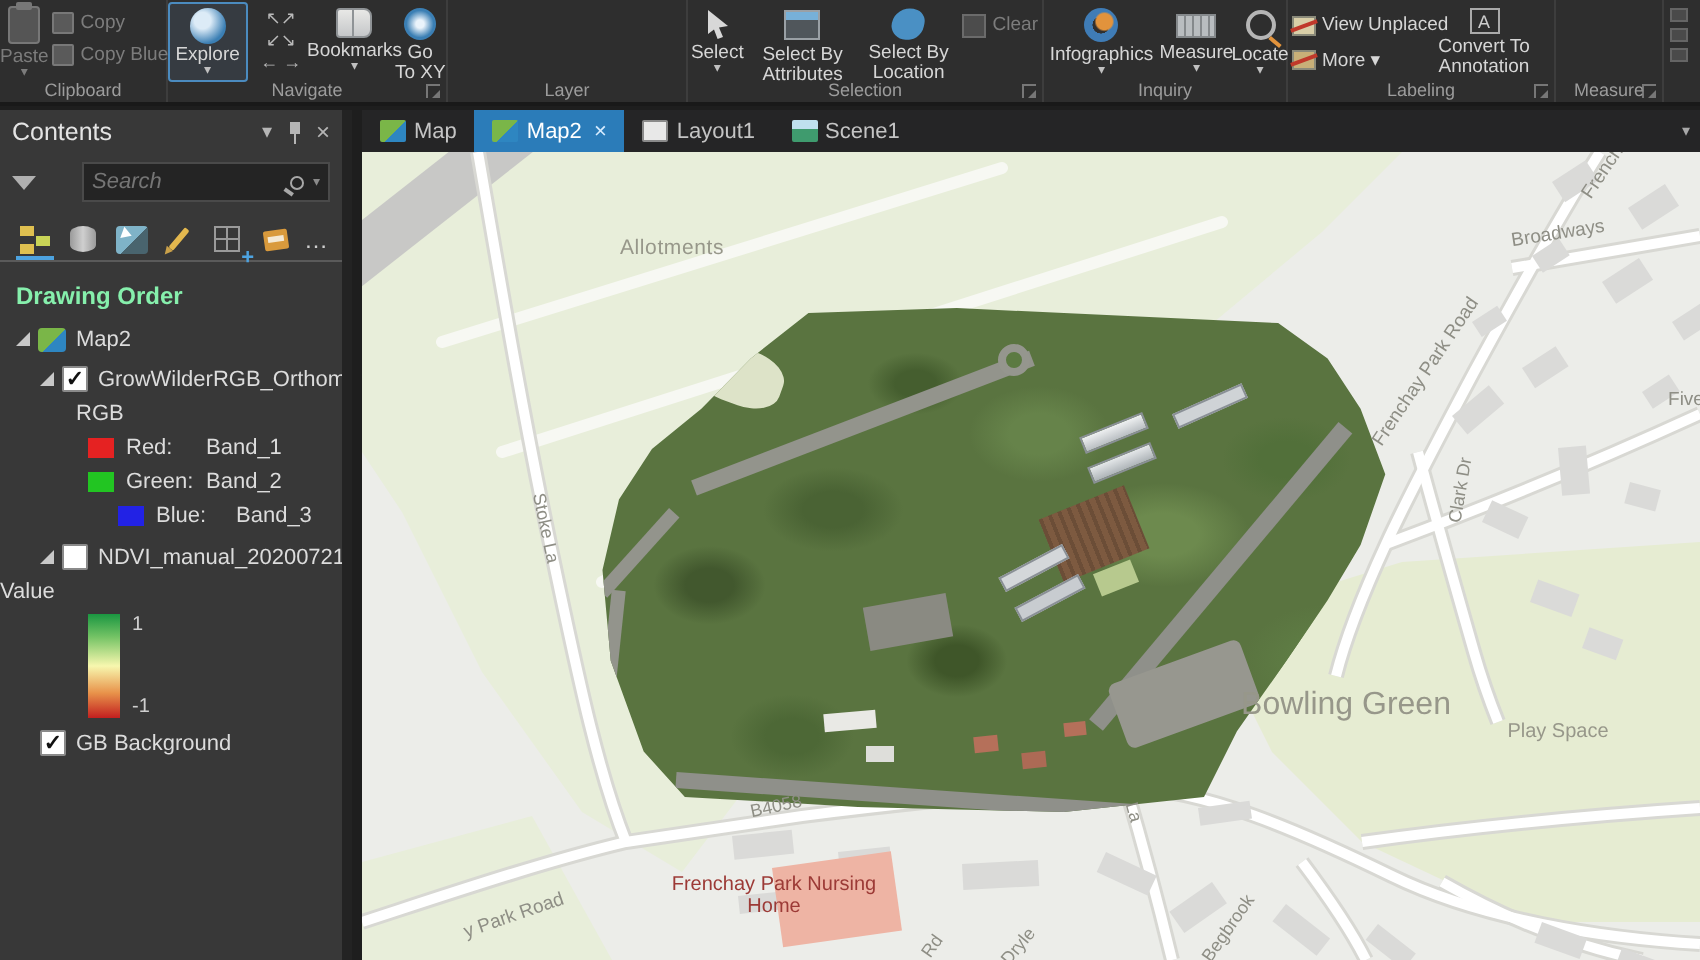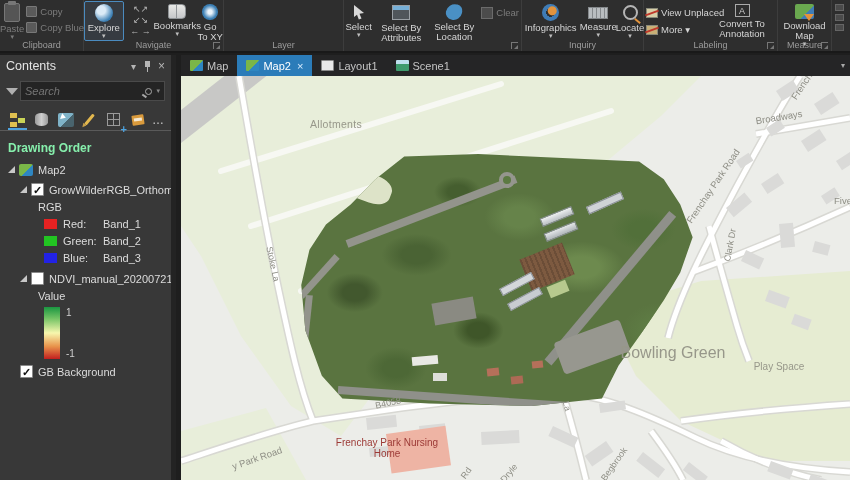--- a/index.html
+++ b/index.html
@@ -71,21 +71,21 @@
 
   
   #contents { position:absolute; left:0; top:55px; width:176px; height:425px;
               background:#383838; border-right:5px solid #232323; color:#dcdcdc; }
   .ptitle { display:flex; align-items:center; height:22px; padding:0 6px; }
   .ptitle .t { flex:1; font-size:12.5px; color:#e4e4e4; }
   .ptitle .pbtn { color:#b5b5b5; font-size:10px; margin-left:7px; cursor:pointer; }
   .pin { width:7px; height:11px; position:relative; margin-left:8px; cursor:pointer; }
   .pin:before { content:""; position:absolute; left:1px; top:0; width:5px; height:6px; background:#b5b5b5; }
   .pin:after { content:""; position:absolute; left:3px; top:6px; width:1px; height:5px; background:#b5b5b5; }
-  .searchrow { display:flex; align-items:center; padding:4px 6px 4px 4px; gap:0; }
+  .searchrow { display:flex; align-items:center; padding:4px 6px 4px 4px; gap:21px; }
   .funnel { width:0; height:0; border-left:6px solid transparent; border-right:6px solid transparent;
             border-top:7px solid #b0b0b0; position:relative; margin:0 2px; }
   .sbox { flex:1; display:flex; align-items:center; background:#242424; border:1px solid #4a4a4a; height:20px; padding:0 4px; }
   .sbox input { flex:1; background:transparent; border:none; outline:none; color:#cccccc;
                 font-style:italic; font-size:11px; width:60px; font-family:"Liberation Sans",sans-serif; }
   .mag { width:7px; height:7px; border:1.5px solid #a8a8a8; border-radius:50%; position:relative; flex:none; }
   .mag:after { content:""; position:absolute; left:-4px; top:6px; width:5px; height:1.5px; background:#a8a8a8; transform:rotate(35deg); }
   .sboxcaret { color:#8a8a8a; font-size:7px; margin-left:4px; }
   .tabsrow { display:flex; align-items:center; gap:5px; padding:4px 6px 0 8px; height:26px;
              border-bottom:1px solid #5a5a5a; }
@@ -239,20 +239,21 @@
         </div>
         <div class="rbig" style="width:52px">
           <div class="ric loc-ic"></div>
           <span class="rlbl" style="width:50px">Select By Location</span>
         </div>
         <div class="rsmall dim" style="margin-top:5px">
           <span class="ric clear-ic"></span>
           <span>Clear</span>
         </div>
       </div>
+      <div class="glabel">Selection</div>
       <div class="launcher"></div>
     </div>
 
     <div class="rgroup" style="width:122px">
       <div class="rrow">
         <div class="rbig" style="width:58px">
           <div class="ric info-ic"></div>
           <span class="rlbl">Infographics</span>
           <span class="rcaret">▾</span>
         </div>
@@ -285,27 +286,20 @@
         <div class="rbig" style="width:64px">
           <div class="ric ann-ic">A</div>
           <span class="rlbl" style="width:62px">Convert To Annotation</span>
         </div>
       </div>
       <div class="glabel">Labeling</div>
       <div class="launcher"></div>
     </div>
 
     <div class="rgroup" style="width:54px">
-      <div class="rrow" style="justify-content:center">
-        <div class="rbig" style="width:52px">
-          <div class="ric dl-ic"></div>
-          <span class="rlbl" style="width:50px">Download Map</span>
-          <span class="rcaret">▾</span>
-        </div>
-      </div>
       <div class="glabel">Measure</div>
       <div class="launcher"></div>
     </div>
 
     <div class="rightmini">
       <div class="rm"></div>
       <div class="rm"></div>
       <div class="rm"></div>
     </div>
   </div>
@@ -369,31 +363,31 @@
     <div class="trow" style="padding-left:44px">
       <span class="sw" style="background:#e52222"></span>
       <span class="bandname">Red:</span>
       <span>Band_1</span>
     </div>
     <div class="trow" style="padding-left:44px">
       <span class="sw" style="background:#22c522"></span>
       <span class="bandname">Green:</span>
       <span>Band_2</span>
     </div>
-    <div class="trow" style="padding-left:44px">
+    <div class="trow" style="padding-left:59px">
       <span class="sw" style="background:#2222e5"></span>
       <span class="bandname">Blue:</span>
       <span>Band_3</span>
     </div>
     <div class="trow" style="padding-left:20px;margin-top:4px">
       <span class="exp"></span>
       <span class="cb empty">✓</span>
       <span>NDVI_manual_20200721_Clip</span>
     </div>
-    <div class="trow" style="padding-left:38px">
+    <div class="trow" style="">
       <span>Value</span>
     </div>
     <div style="display:flex;padding-left:44px;margin:3px 0 4px">
       <span class="ramp"></span>
       <span class="ramplabels">
         <span>1</span>
         <span>-1</span>
       </span>
     </div>
     <div class="trow" style="padding-left:20px;margin-top:3px">

